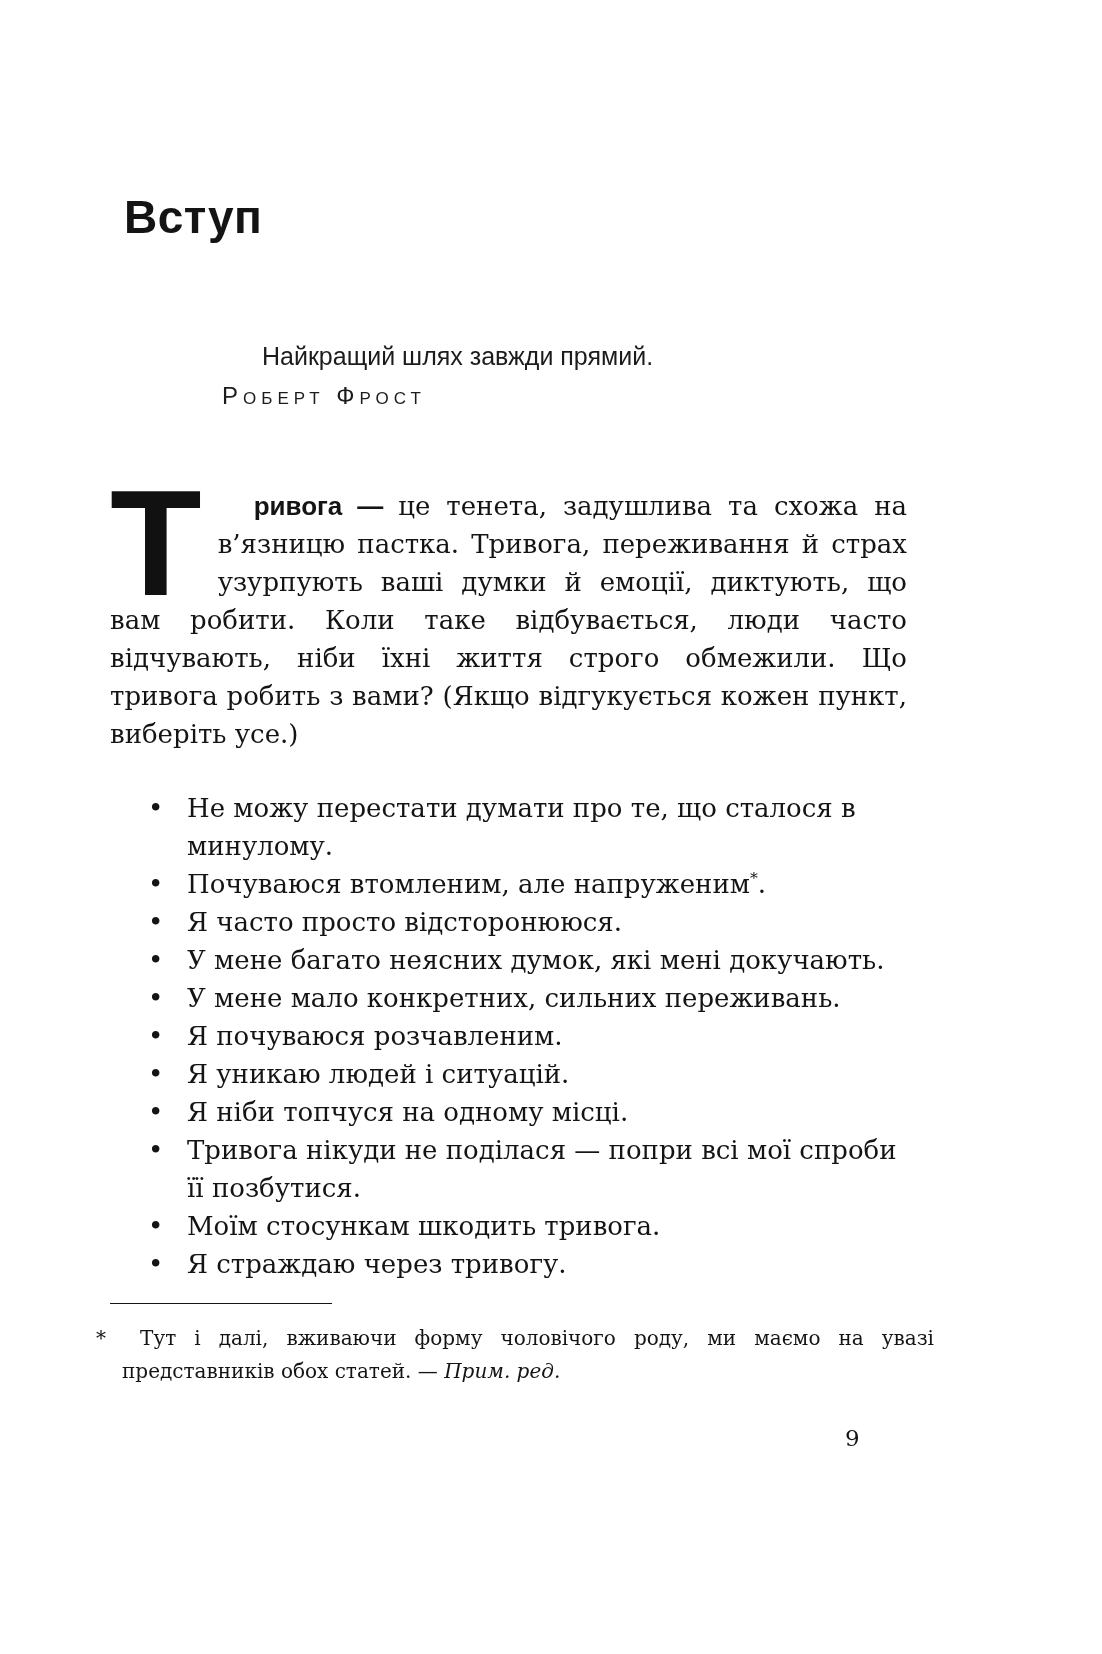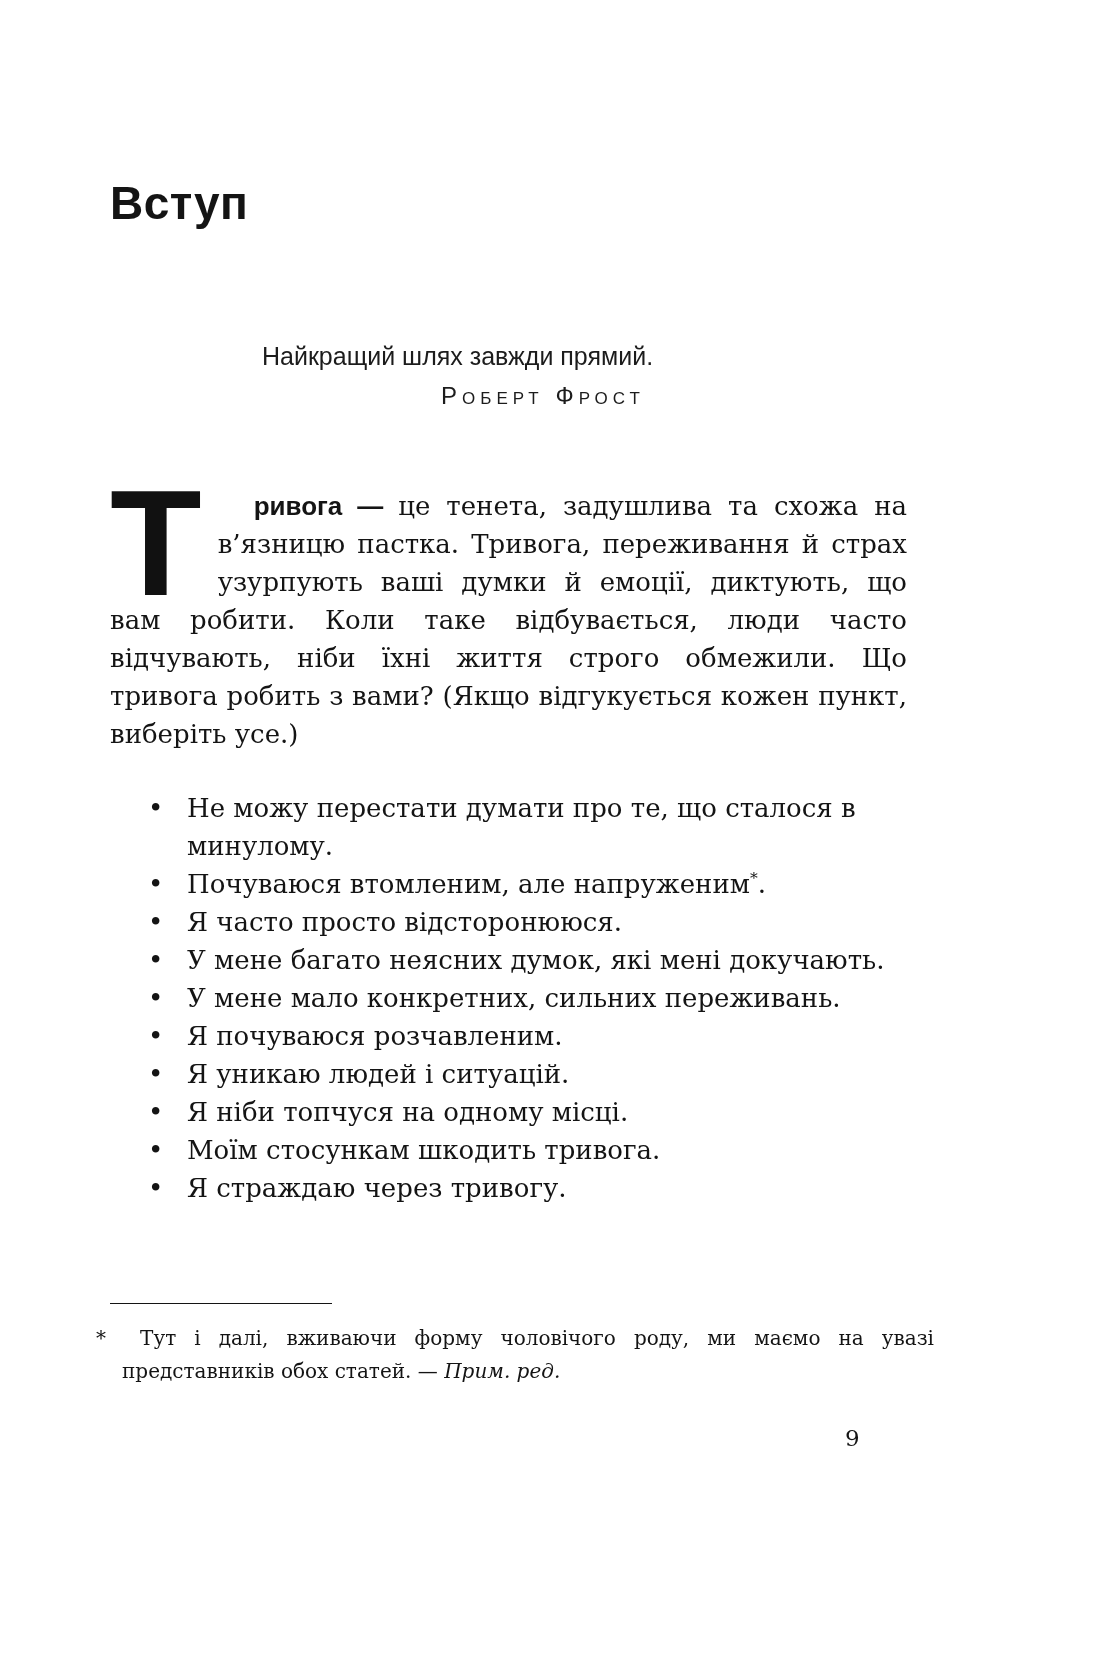--- a/index.html
+++ b/index.html
@@ -14,21 +14,21 @@
     margin: 0 auto;
     background: #ffffff;
     color: #141414;
     font-family: "DejaVu Serif", serif;
     overflow: hidden;
   }
   .chapter-title {
     position: absolute;
     left: 110px;
     top: 176px;
-    margin: 0;
+    margin: 14px;
     font-family: "Liberation Sans", sans-serif;
     font-weight: 700;
     font-size: 46px;
     letter-spacing: 0.5px;
     color: #141414;
   }
   .epigraph {
     position: absolute;
     left: 222px;
     top: 340px;
@@ -36,21 +36,21 @@
     font-family: "Liberation Sans", sans-serif;
     color: #1c1c1c;
   }
   .epigraph-quote {
     font-size: 25px;
     line-height: 32px;
     margin-left: 40px;
   }
   .epigraph-author {
     margin-top: 10px;
-    text-align: center;
+    text-align: left;
     padding-right: 42px;
     font-variant: small-caps;
     letter-spacing: 5px;
     font-size: 24px;
   }
   .body-block {
     position: absolute;
     left: 110px;
     top: 487px;
     width: 797px;
@@ -152,20 +152,21 @@
 
     <ul class="checklist">
         <li><span>Не можу перестати думати про те, що сталося в минулому.</span></li>
         <li><span>Почуваюся втомленим, але напруженим</span><sup>*</sup><span>.</span></li>
         <li><span>Я часто просто відсторонююся.</span></li>
         <li><span>У мене багато неясних думок, які мені докучають.</span></li>
         <li><span>У мене мало конкретних, сильних переживань.</span></li>
         <li><span>Я почуваюся розчавленим.</span></li>
         <li><span>Я уникаю людей і ситуацій.</span></li>
         <li><span>Я ніби топчуся на одному місці.</span></li>
+        <li><span>Тривога нікуди не поділася — попри всі мої спроби її позбутися.</span></li>
         <li><span>Моїм стосункам шкодить тривога.</span></li>
         <li><span>Я страждаю через тривогу.</span></li>
       </ul>
   </div>
 
   <div class="footnote-rule"></div>
 
   <div class="footnote">
     <span class="marker">*</span>
     <span>Тут і далі, вживаючи форму чоловічого роду, ми маємо на увазі представників обох статей. — </span>

